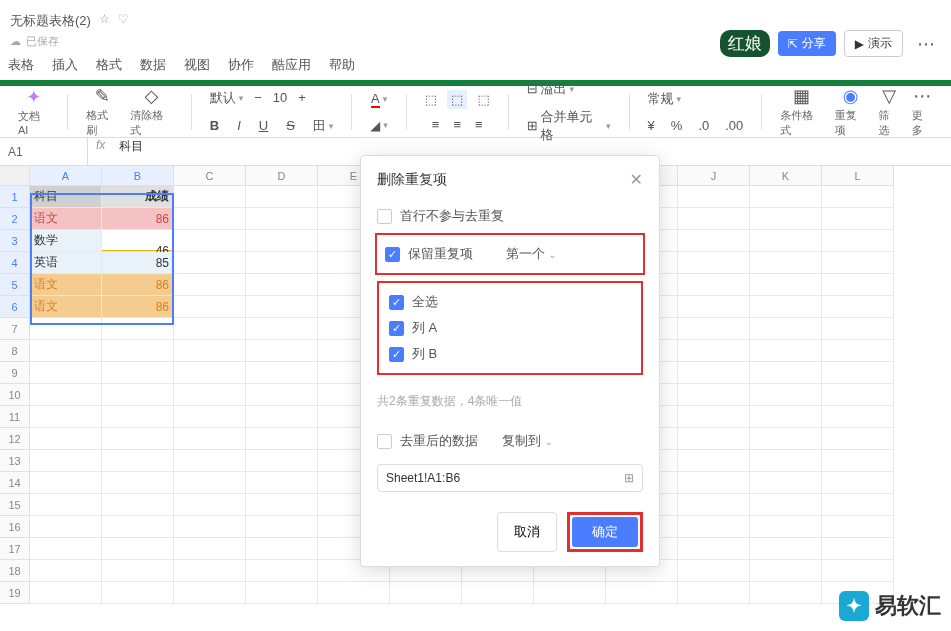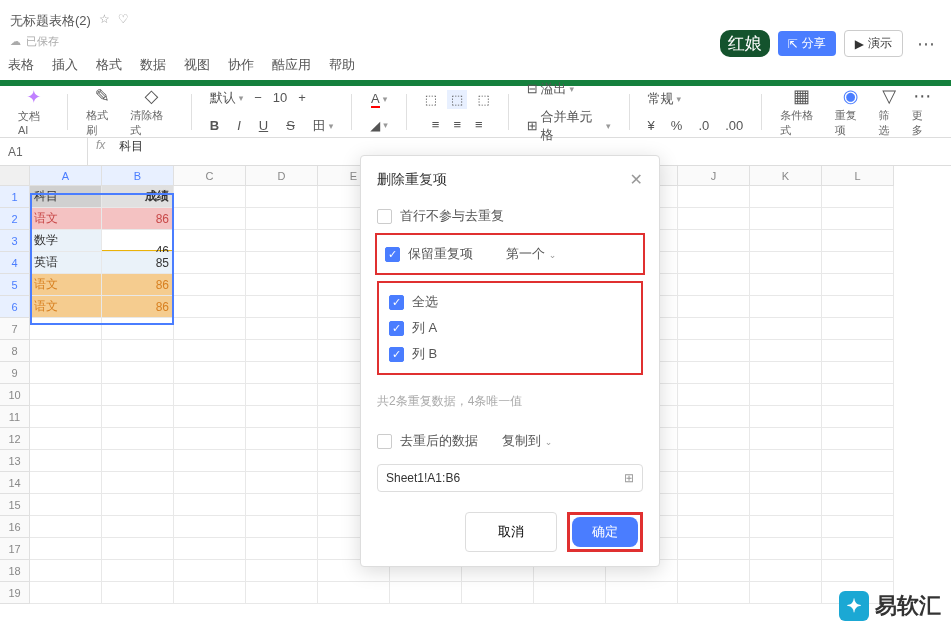--- a/index.html
+++ b/index.html
@@ -47,22 +47,22 @@
 .dlg-title{font-size:14px;color:#333;margin-bottom:14px;display:flex;justify-content:space-between;align-items:center}
 .dlg-close{font-size:16px;color:#999;cursor:pointer}
 .dlg-row{display:flex;align-items:center;gap:8px;font-size:13px;color:#555;padding:4px 0}
 .chk{width:15px;height:15px;border:1px solid #ccc;border-radius:2px;display:inline-flex;align-items:center;justify-content:center;cursor:pointer}
 .chk.on{background:#4a7dff;border-color:#4a7dff;color:#fff;font-size:11px}
 .redbox{border:2px solid #e03030;padding:6px 8px;margin:4px -2px}
 .col-list{padding:6px 10px;margin:6px 0}
 .dlg-info{font-size:12px;color:#aaa;margin:18px 0}
 .dlg-input{width:100%;border:1px solid #ddd;border-radius:4px;padding:6px 8px;font-size:12px;margin-top:10px;display:flex;justify-content:space-between;align-items:center}
 .dlg-btns{display:flex;justify-content:flex-end;gap:10px;margin-top:20px}
-.btn-cancel{border:1px solid #ddd;background:#fff;padding:6px 32px;border-radius:4px;font-size:13px;cursor:pointer}
-.btn-ok{background:#4a7dff;color:#fff;padding:6px 20px;border-radius:8px;font-size:13px;cursor:pointer;border:none}
+.btn-cancel{border:1px solid #ddd;background:#fff;padding:6px 16px;border-radius:4px;font-size:13px;cursor:pointer}
+.btn-ok{background:#4a7dff;color:#fff;padding:6px 20px;border-radius:3px;font-size:13px;cursor:pointer;border:none}
 .redbox-ok{border:3px solid #e03030;padding:2px}
 .watermark{position:absolute;right:10px;bottom:10px;display:flex;align-items:center;gap:6px;font-size:22px;font-weight:bold;color:#333}
 .wm-ic{width:30px;height:30px;background:#1ba8d4;border-radius:6px;display:flex;align-items:center;justify-content:center;color:#fff;font-size:18px}
 </style>
 </head>
 <body>
 
 <div class="titlebar">
   <span class="title">无标题表格(2)</span>
   <span class="star-icon">☆</span>

